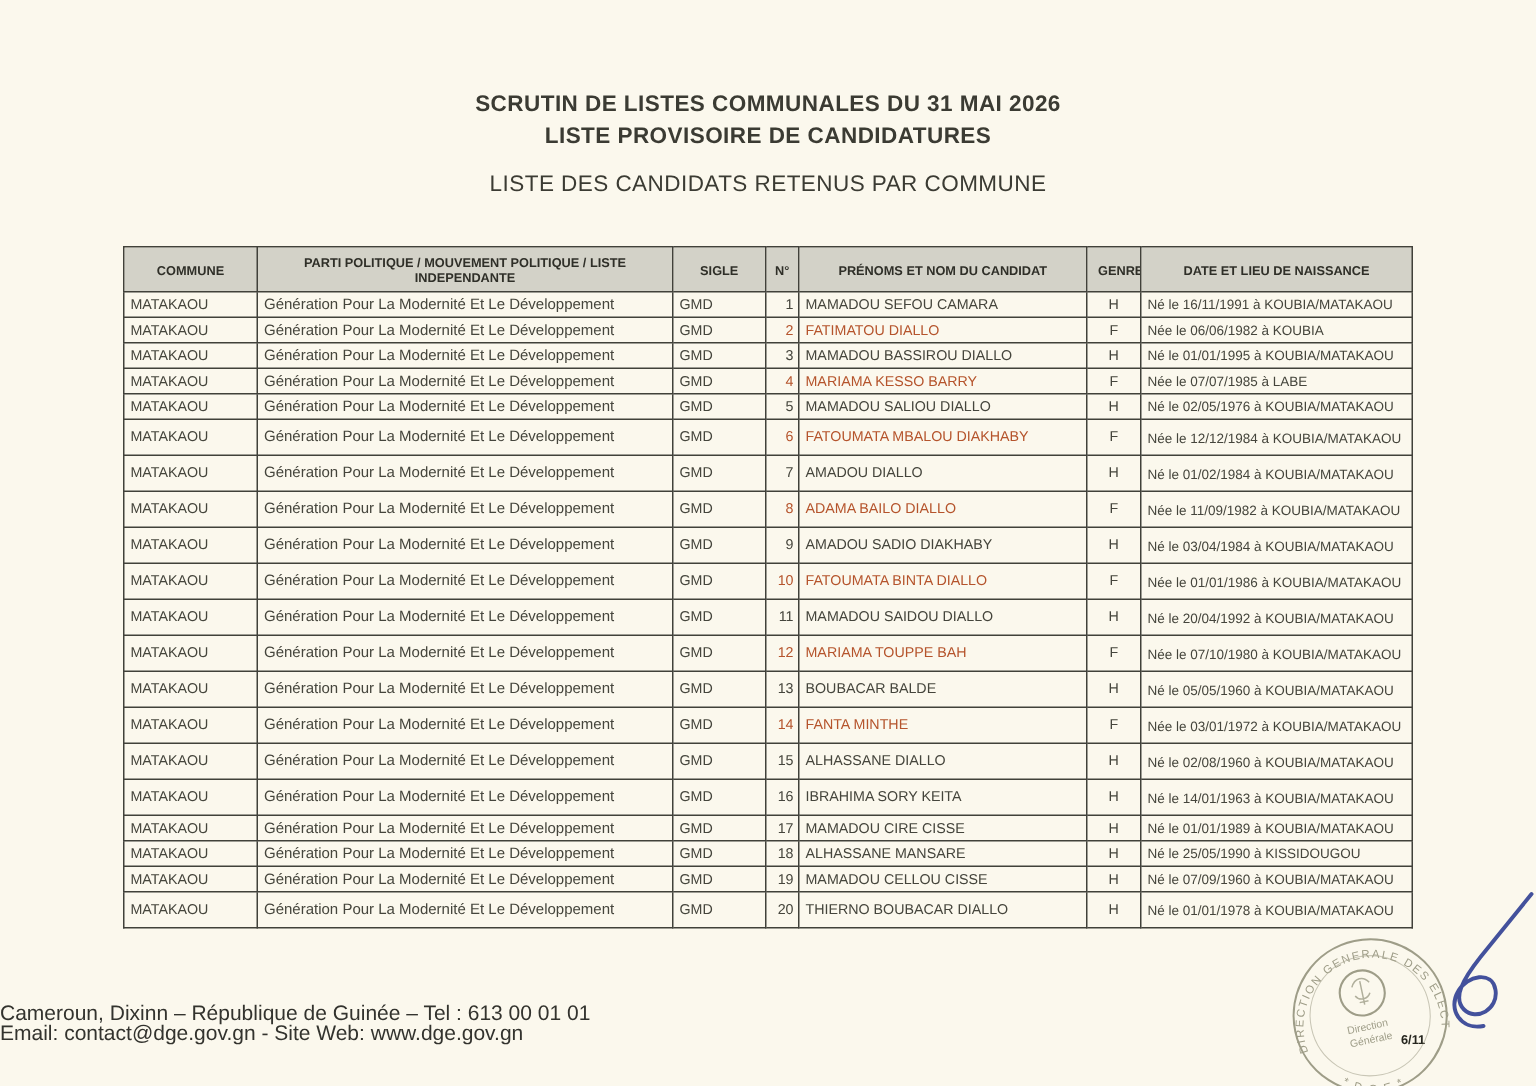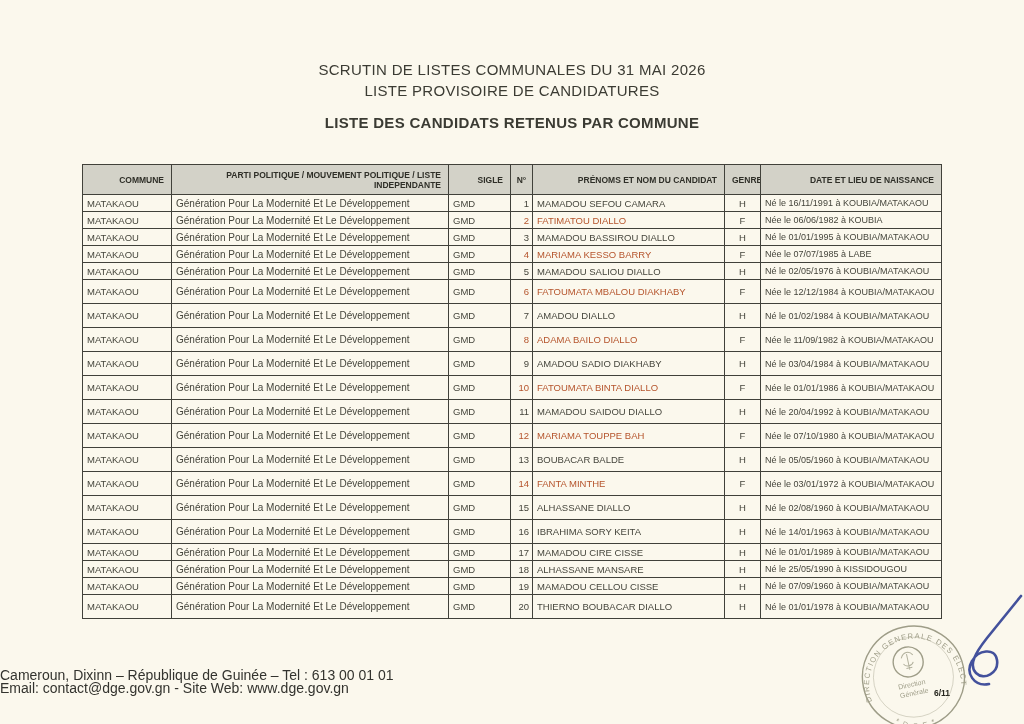--- a/index.html
+++ b/index.html
@@ -5,28 +5,28 @@
   :root{
     --paper:#fbf8ed; --ink:#3b3b33; --accent-orange:#b5542c;
     --table-border:#41413a; --header-bg:#d3d2c8; --stamp-olive:#85846c;
     --pen-blue:#2f3e92; --cell-ink:#45453c;
   }
   *{margin:0;padding:0;box-sizing:border-box;}
   body{font-family:"Liberation Sans",sans-serif;background:#e8e6dd;}
   .page{position:relative;width:1024px;height:724px;background:var(--paper);overflow:hidden;}
 
   .titles{position:absolute;top:60px;left:0;width:100%;text-align:center;}
-  .title-line{font-size:15px;font-weight:400;letter-spacing:.3px;color:var(--ink);line-height:20.5px;}
+  .title-line{font-size:15px;font-weight:700;letter-spacing:.3px;color:var(--ink);line-height:20.5px;}
   .title-line.orange{color:var(--accent-orange);}
-  .list-heading{margin-top:13px;font-size:15px;font-weight:700;letter-spacing:.3px;color:var(--ink);}
+  .list-heading{margin-top:13px;font-size:15px;font-weight:400;letter-spacing:.3px;color:var(--ink);}
 
   table.cand{position:absolute;left:82px;top:164px;width:859px;border-collapse:collapse;table-layout:fixed;}
   table.cand th, table.cand td{border:1.5px solid var(--table-border);overflow:hidden;white-space:nowrap;}
   table.cand th{background:var(--header-bg);color:#2f2f28;font-size:8.5px;font-weight:700;
-    text-align:right;padding:2px 7px;height:30px;vertical-align:middle;white-space:normal;line-height:10px;}
+    text-align:center;padding:2px 7px;height:30px;vertical-align:middle;white-space:normal;line-height:10px;}
   table.cand th.ctr{text-align:center;padding:2px 1px;}
   table.cand td{font-size:9.5px;color:var(--cell-ink);padding:1px 4px;vertical-align:middle;}
   table.cand td:nth-child(2){font-size:10px;}
   table.cand td:nth-child(4){text-align:right;padding-right:3px;}
   table.cand td:nth-child(6){text-align:center;}
   table.cand td:nth-child(7){font-size:9px;}
   tbody tr{height:24px;}
   tbody tr:nth-child(-n+5){height:17px;}
   tbody tr:nth-child(n+17):nth-child(-n+19){height:17px;}
   tbody tr.female td:nth-child(4), tbody tr.female td:nth-child(5){color:var(--accent-orange);}

